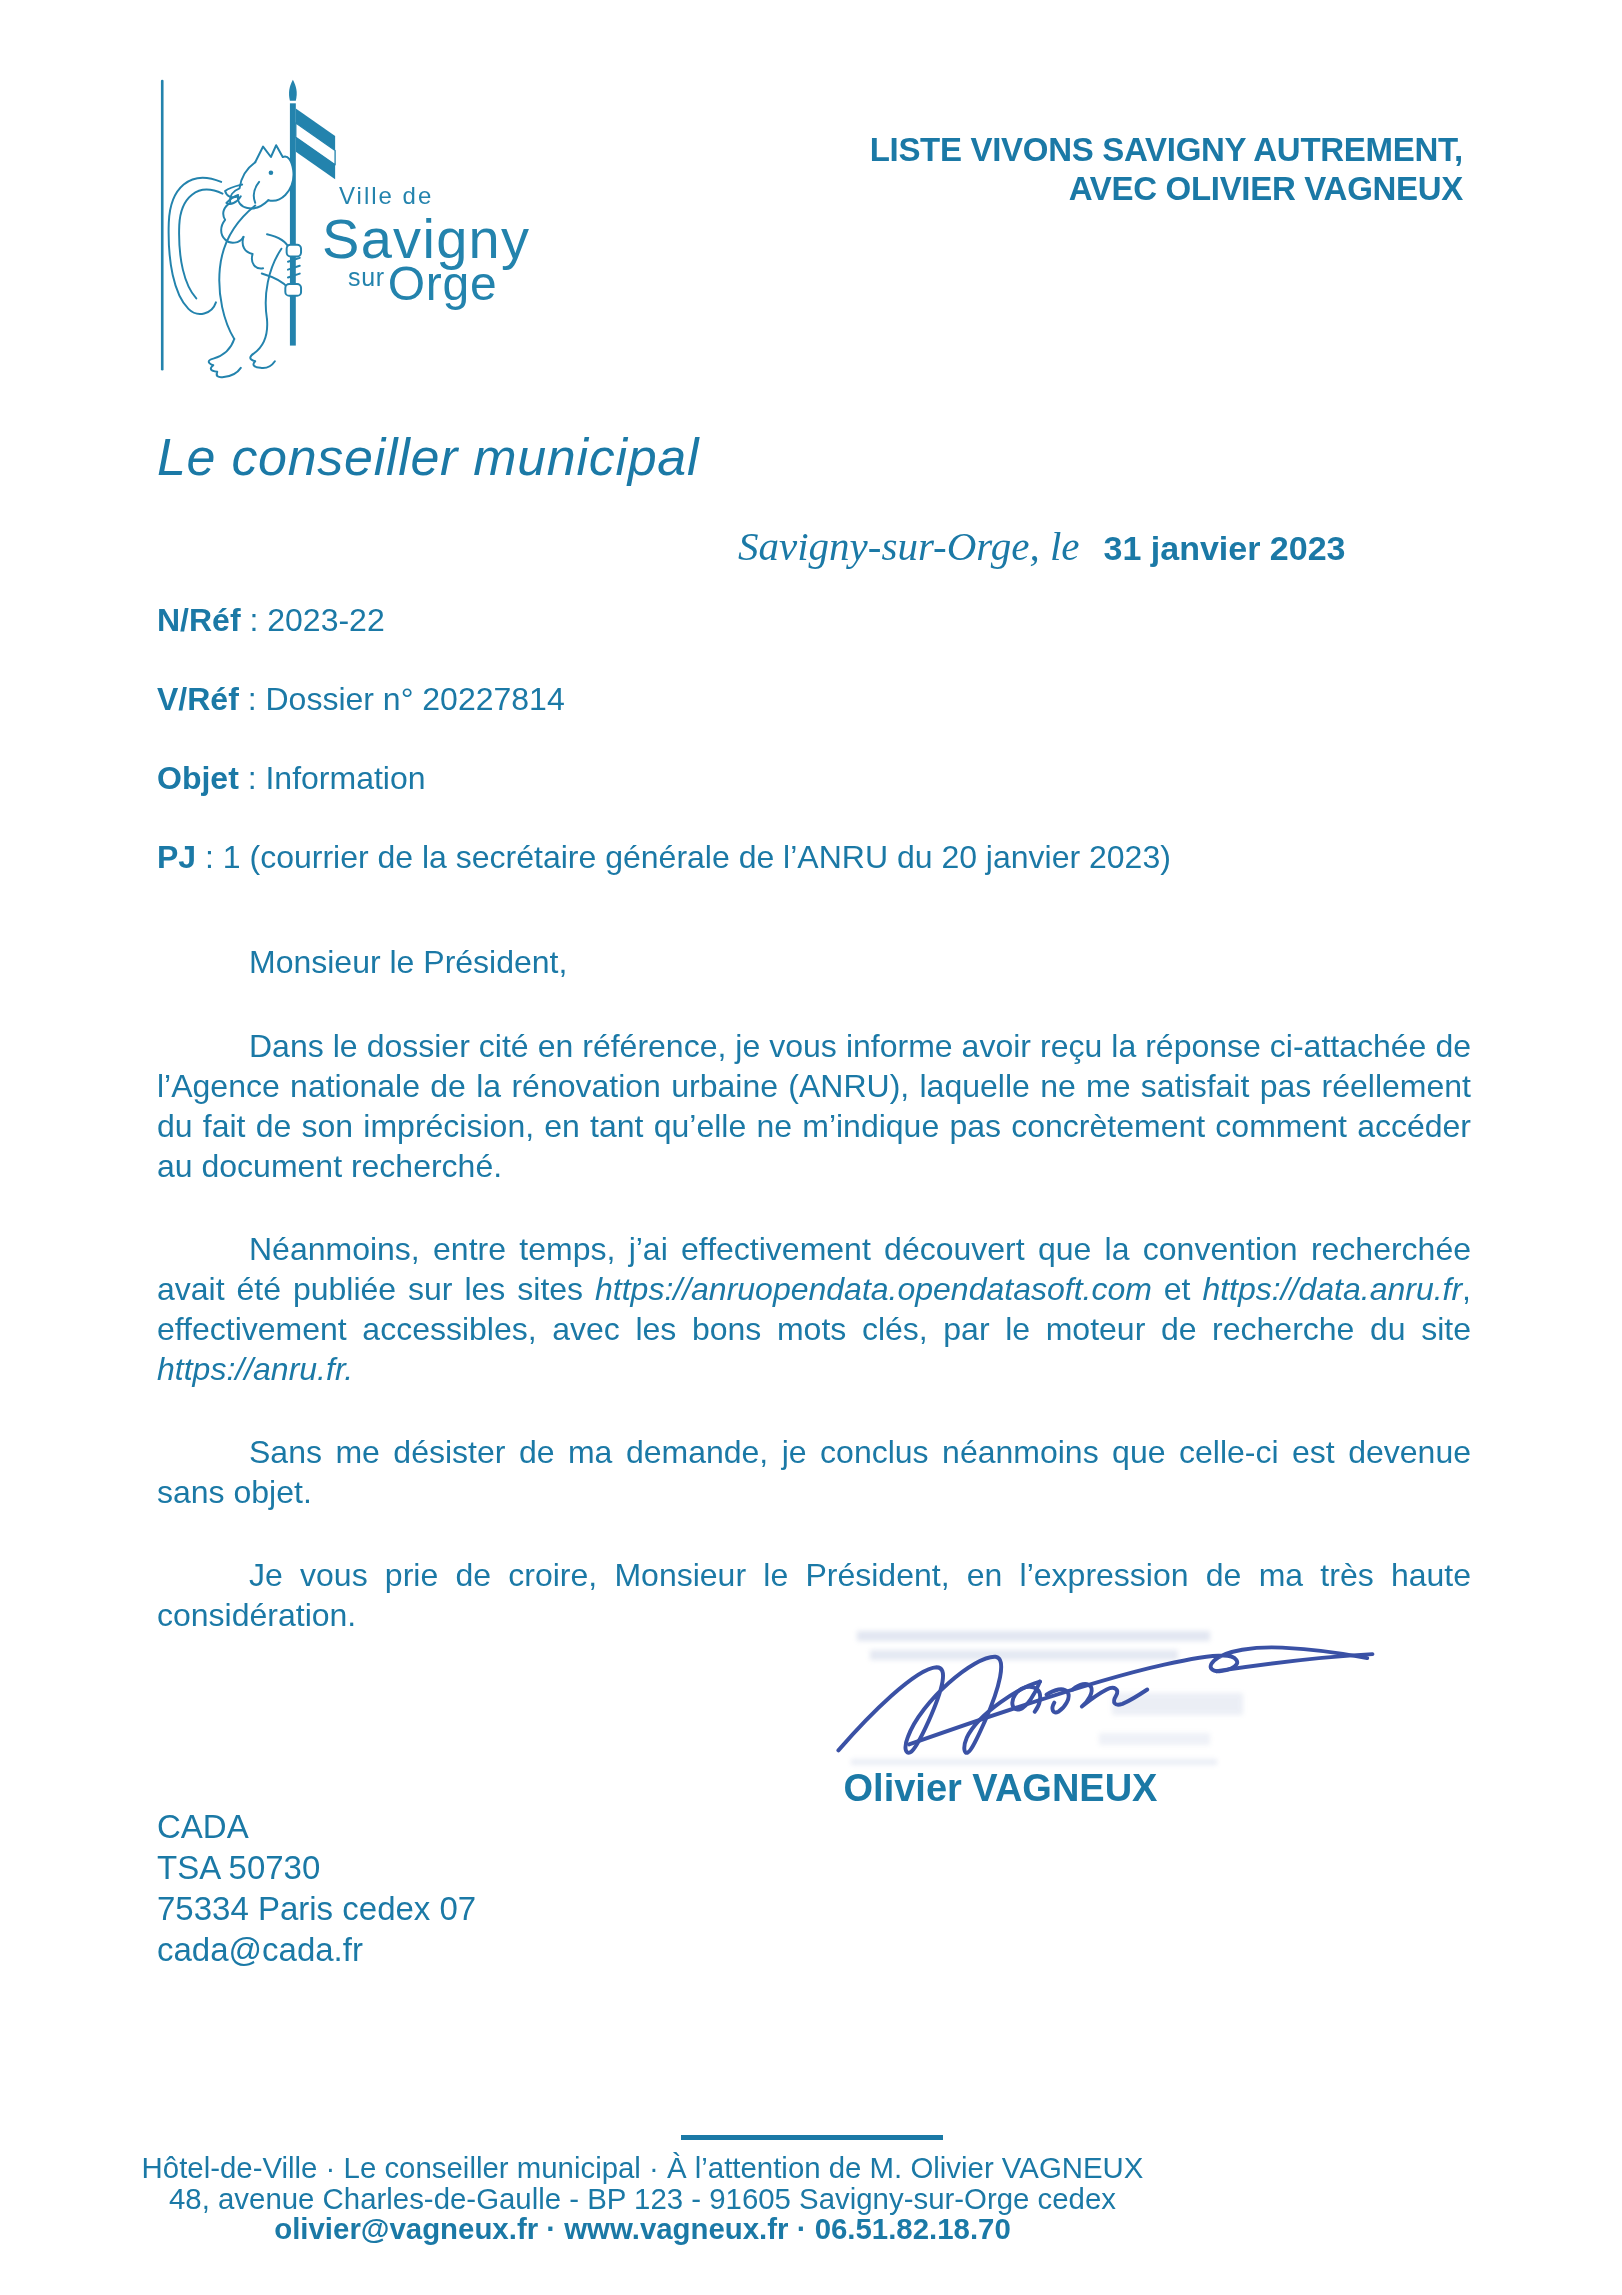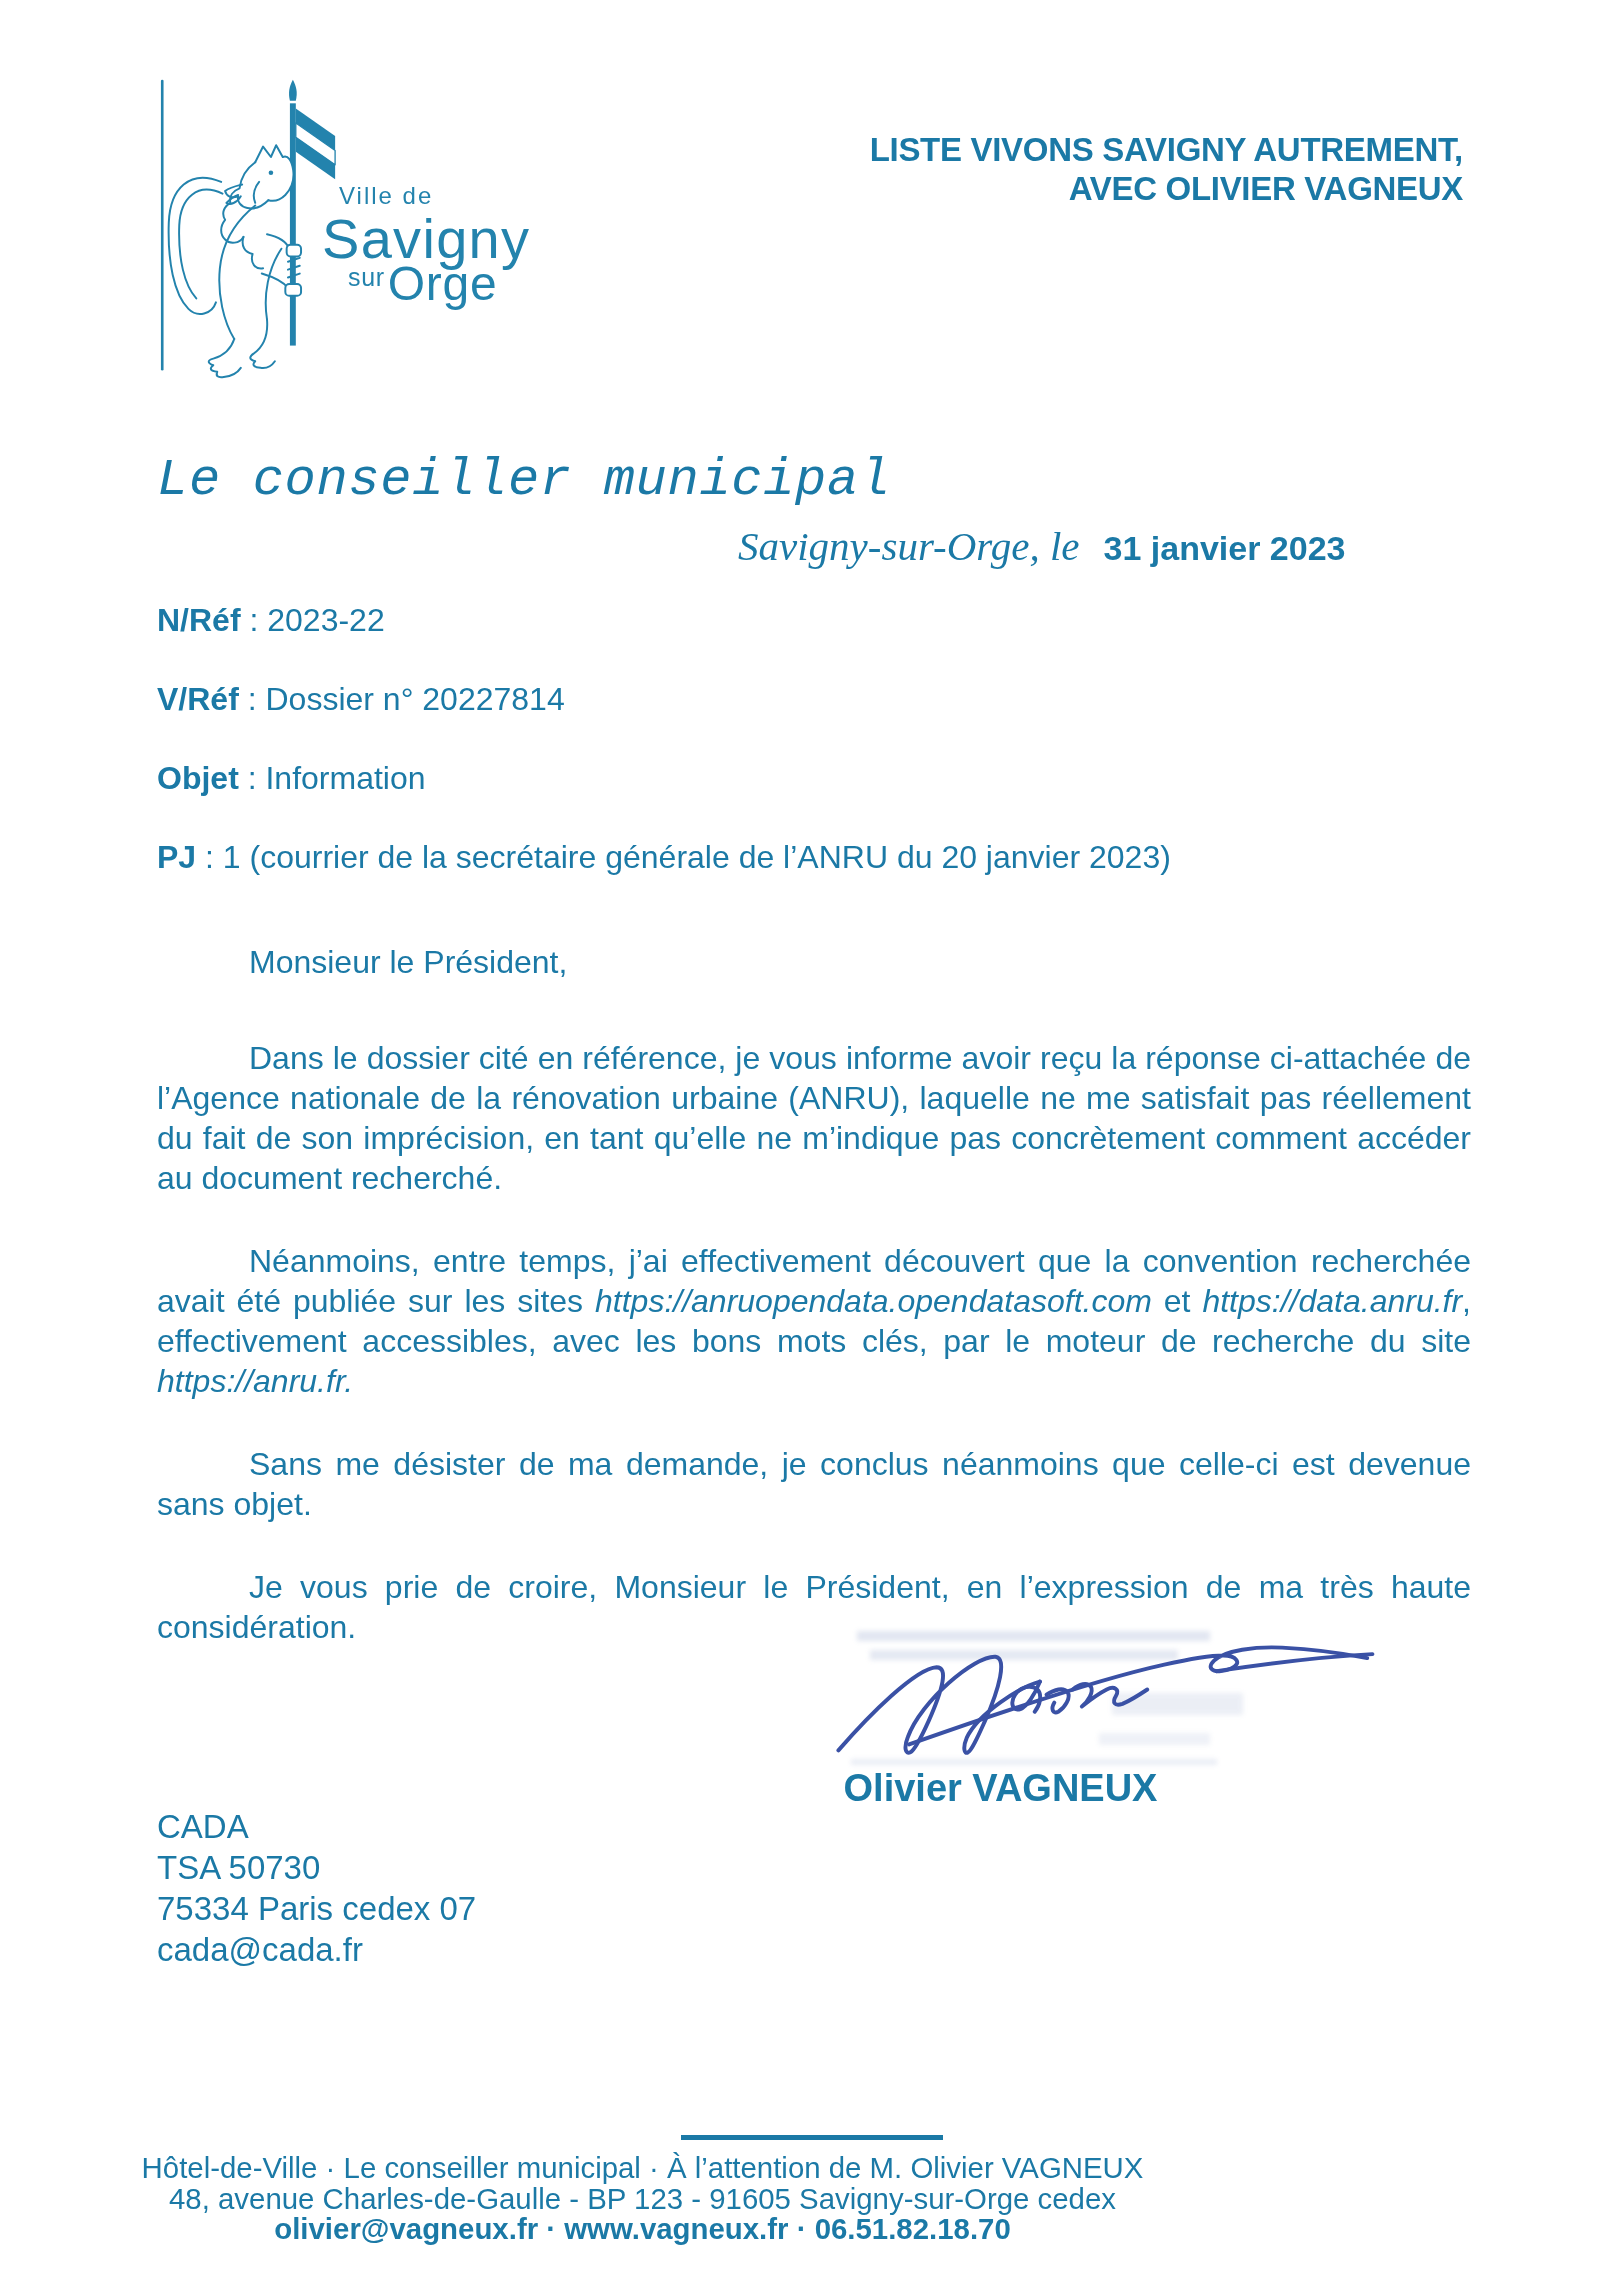--- a/index.html
+++ b/index.html
@@ -22,40 +22,40 @@
   .logo-orge{font-size:48px;letter-spacing:0.7px;}
   
   .header-right{
     position:absolute;top:130px;right:160px;
     text-align:right;font-weight:bold;font-size:33px;line-height:39px;
     letter-spacing:-0.3px;
   }
   
   .sender-title{
     position:absolute;left:157px;top:427px;
-    font-family:Liberation Mono, monospace;font-style:italic;
-    font-size:52px;letter-spacing:0.7px;margin-top:24px;
+    font-family:Liberation Sans, sans-serif;font-style:italic;
+    font-size:52px;letter-spacing:0.7px;
   }
   .dateline{
     position:absolute;left:738px;top:522px;
     display:flex;align-items:baseline;gap:24px;white-space:nowrap;
   }
   .dateline .place{font-family:"Liberation Serif", serif;font-style:italic;font-size:41px;}
   .dateline .date{font-weight:bold;font-size:34px;}
   
   .refs{position:absolute;left:157px;top:602px;font-size:32px;}
   .ref{height:79px;}
   .ref b{font-weight:bold;}
   .ref .sep{white-space:pre;}
   
   .bodytext{
     position:absolute;left:157px;top:942px;width:1314px;
     font-size:32px;line-height:40px;text-align:justify;
   }
-  .bodytext .salutation{text-indent:92px;margin:0 0 56px 0;}
+  .bodytext .salutation{text-indent:92px;margin:0 0 44px 0;}
   .bodytext p{text-indent:92px;margin:0 0 43px 0;}
   .bodytext i{font-style:italic;}
   
   .bleed{position:absolute;background:#7a8fc0;filter:blur(2.6px);}
   .sig-svg{position:absolute;left:824px;top:1616px;width:589px;height:164px;}
   .sig-name{
     position:absolute;left:824px;top:1767px;width:353px;
     text-align:center;font-weight:bold;font-size:38px;
   }
   

